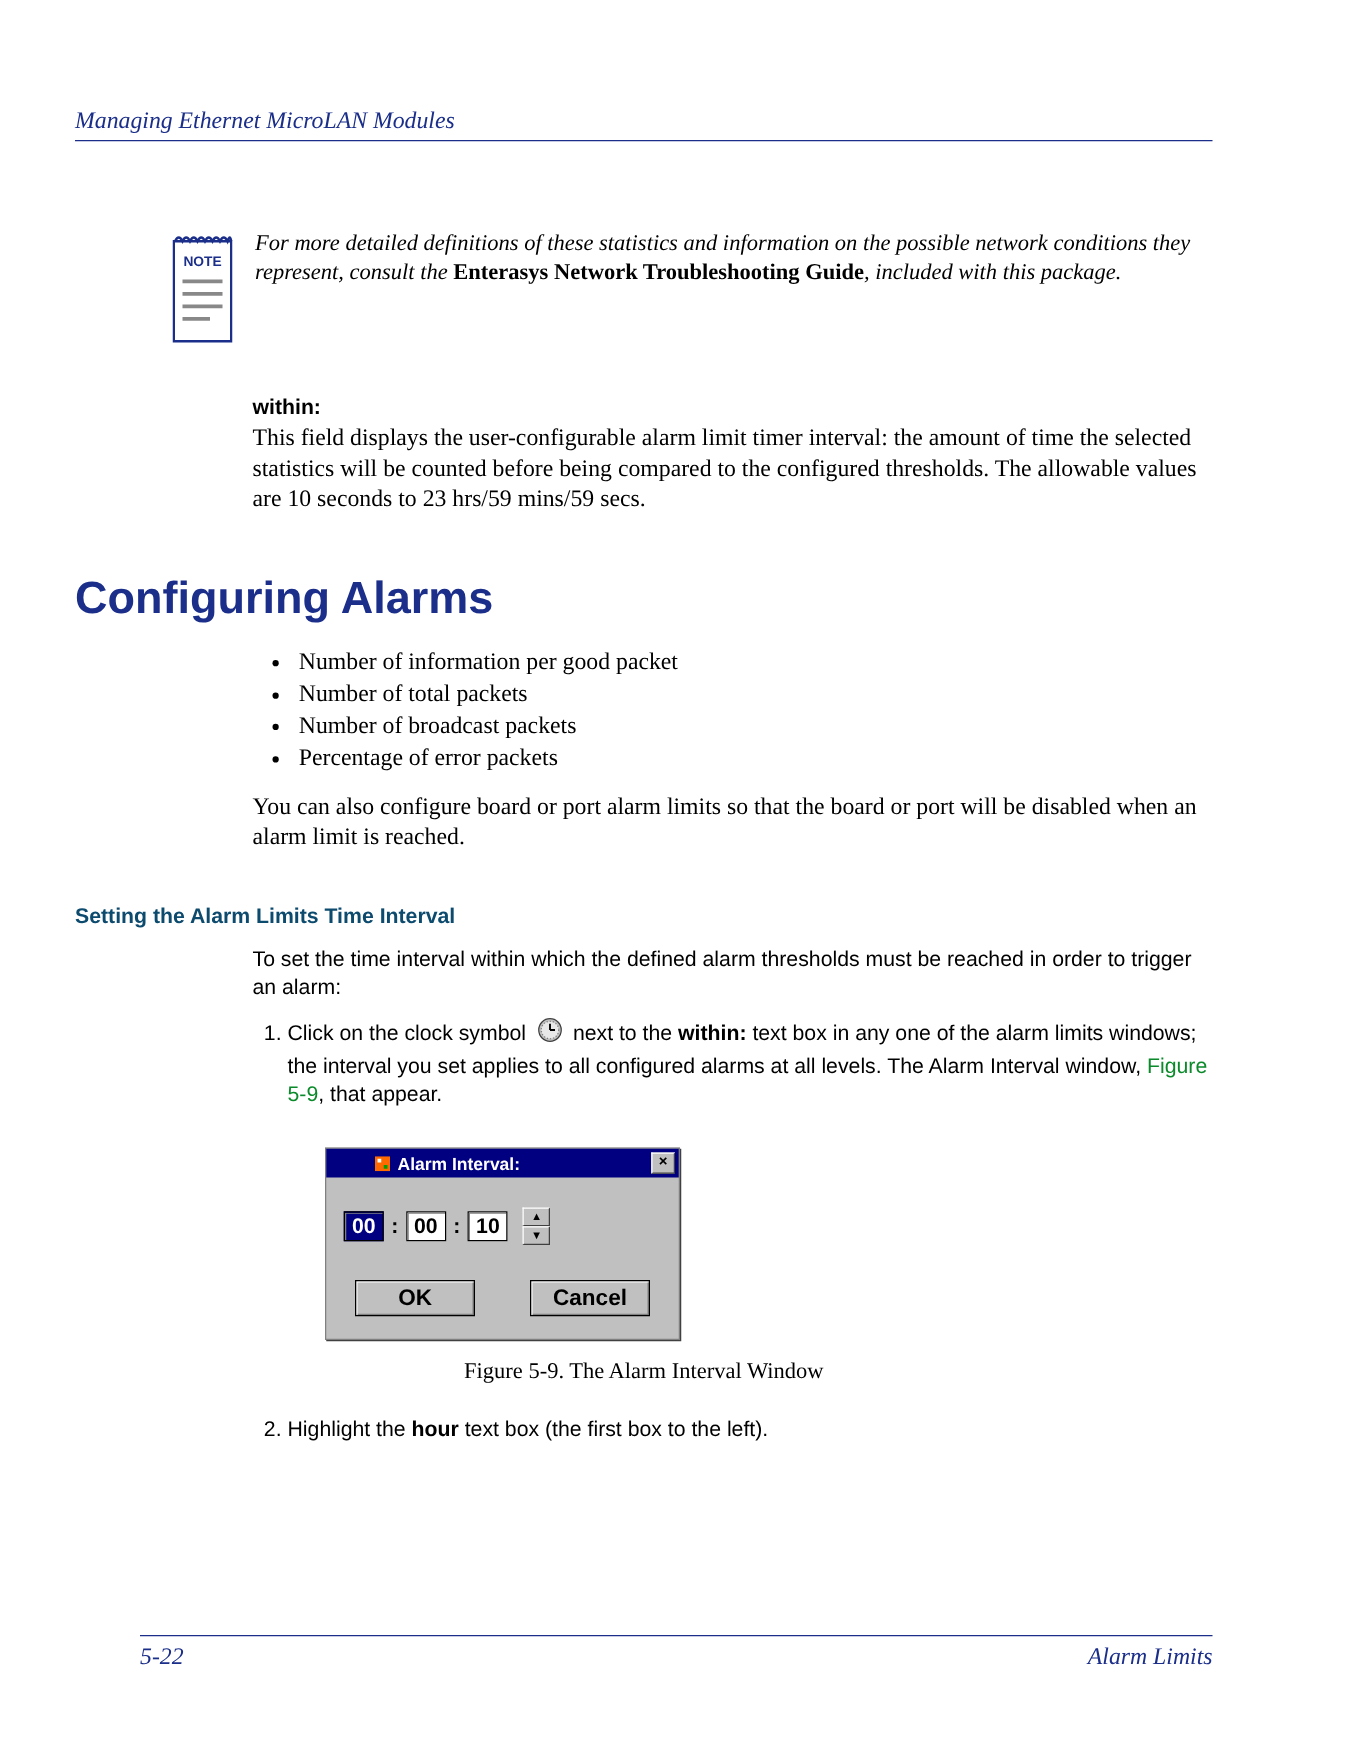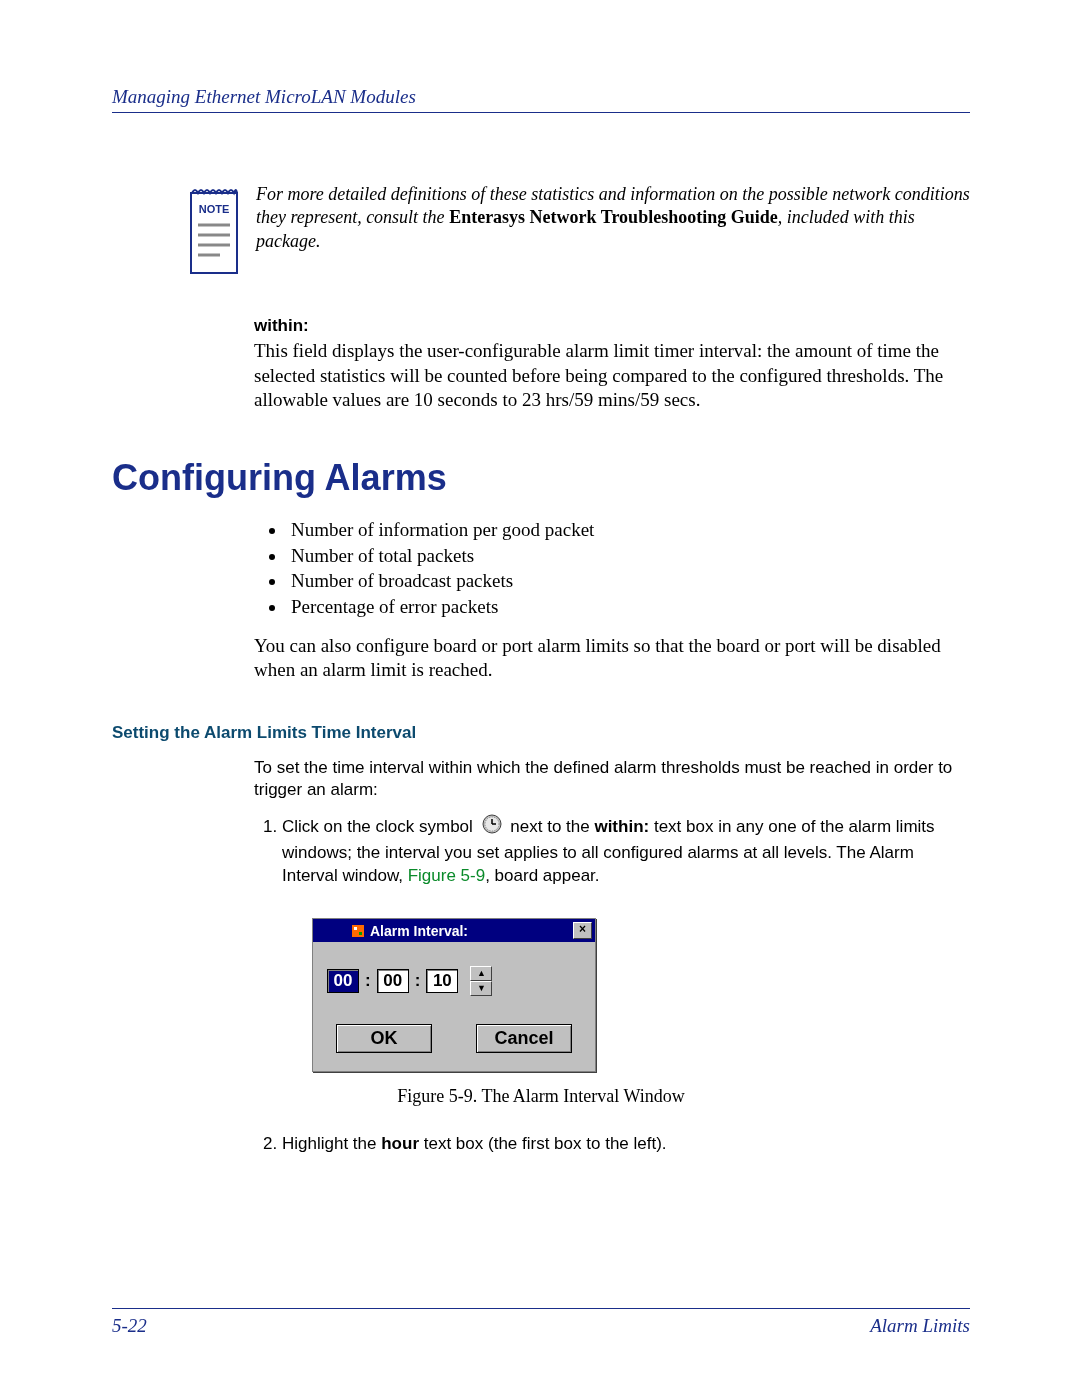--- a/index.html
+++ b/index.html
@@ -7,21 +7,21 @@
     padding: 0;
     background: #ffffff;
     font-family: "Times New Roman", Times, serif;
     color: #000;
     width: 1080px;
     height: 1397px;
     position: relative;
     box-sizing: border-box;
   }
   .page {
-    padding: 86px 110px 60px 112px;
+    padding: 86px 110px 60px 60px;
     box-sizing: border-box;
     height: 100%;
     position: relative;
   }
   .header-line {
     color: #1a2e8a;
     font-style: italic;
     font-family: "Times New Roman", serif;
     font-size: 19px;
     border-bottom: 1.5px solid #1a2e8a;
@@ -230,21 +230,21 @@
 
   <div class="body-para" style="font-family: Arial, Helvetica, sans-serif; font-size:17px;">To set the time interval within which the defined alarm thresholds must be reached in order to trigger an alarm:</div>
 
   <ol class="steps">
     <li>
       <span>Click on the clock symbol </span><span class="clock-icon"><svg width="22" height="22" viewBox="0 0 22 22">
             <circle cx="11" cy="11" r="9" fill="#c0c0c0" stroke="#404040" stroke-width="1"></circle>
             <circle cx="11" cy="11" r="7" fill="#e8e8e8" stroke="#808080" stroke-width="1" stroke-dasharray="1 1.5"></circle>
             <line x1="11" y1="11" x2="11" y2="6" stroke="#000" stroke-width="1.5"></line>
             <line x1="11" y1="11" x2="15" y2="11" stroke="#000" stroke-width="1.5"></line>
-          </svg></span><span> next to the </span><span class="inline-strong">within:</span><span> text box in any one of the alarm limits windows; the interval you set applies to all configured alarms at all levels. The Alarm Interval window, </span><span class="figref">Figure 5-9</span><span>, board appear.</span>
+          </svg></span><span> next to the </span><span class="inline-strong">within:</span><span> text box in any one of the alarm limits windows; the interval you set applies to all configured alarms at all levels. The Alarm Interval window, </span><span class="figref">Figure 5-9</span><span>, that appear.</span>
     </li>
   </ol>
 
   <div class="figure-wrap">
     <div class="dialog">
       <div class="titlebar">
         <div class="titlebar-left">
           <svg class="titlebar-ico" viewBox="0 0 12 12">
               <rect width="12" height="12" fill="#ff6a00"></rect>
               <rect x="2" y="2" width="3" height="3" fill="#fff"></rect>

